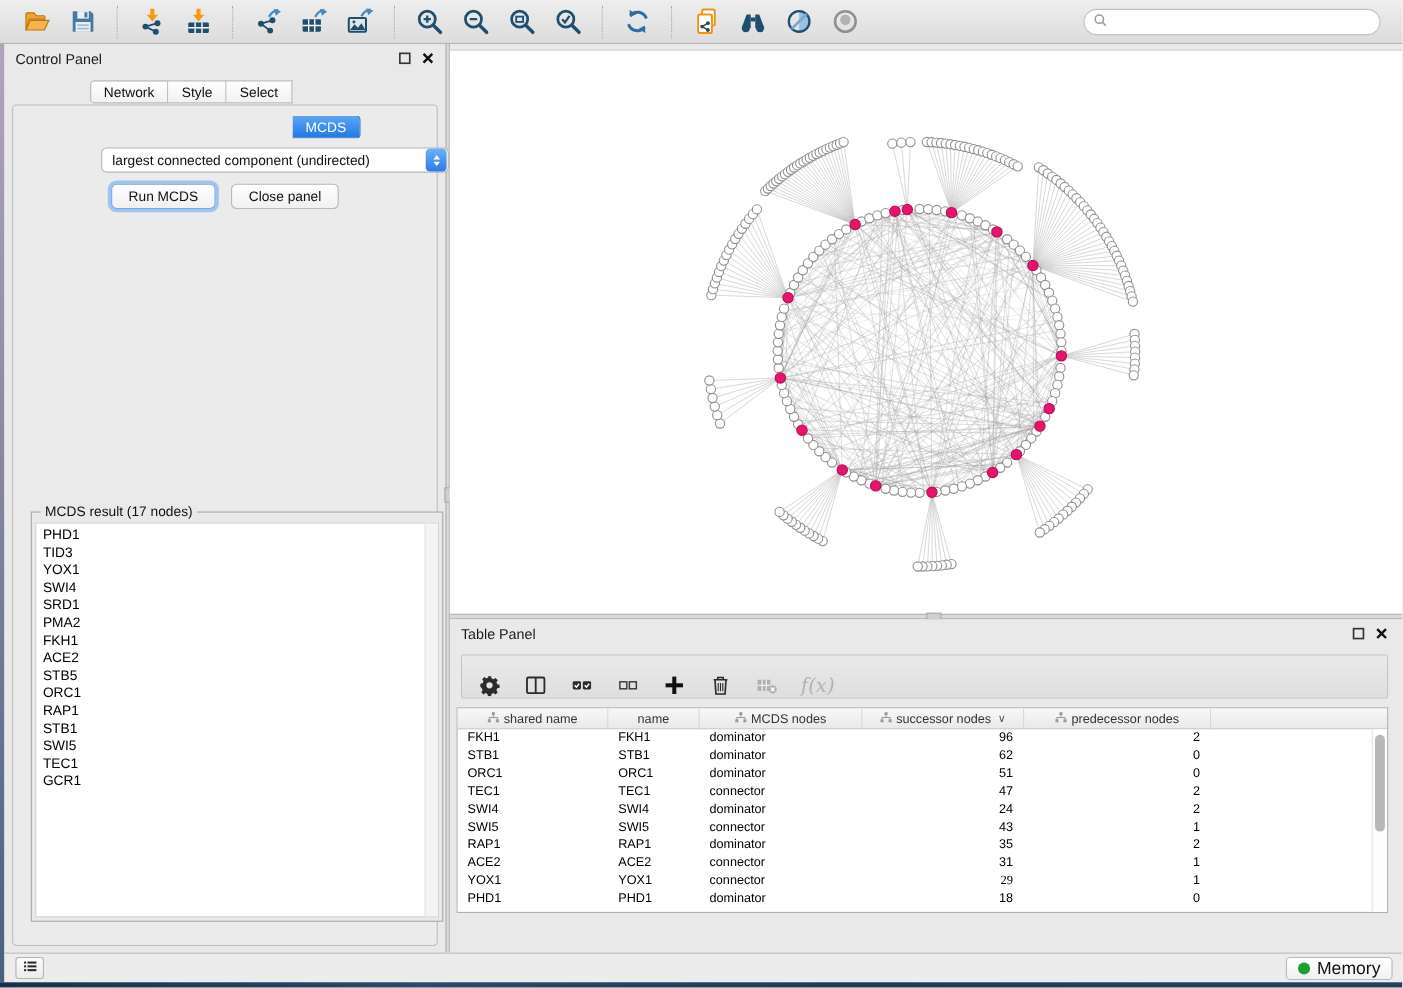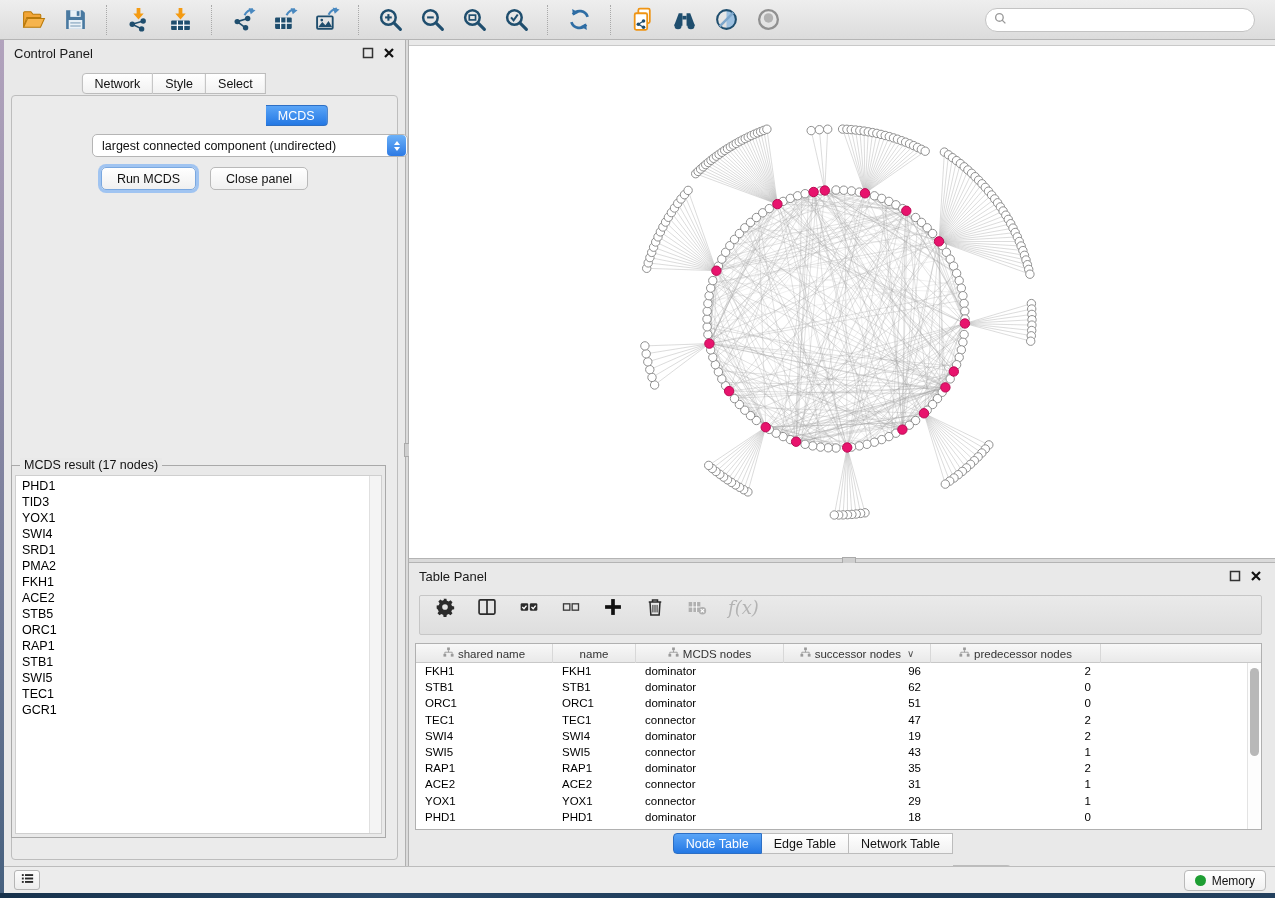--- a/index.html
+++ b/index.html
@@ -46,21 +46,21 @@
   .stepper { width:19px; height:21px; margin-right:1px; border-radius:4px; background:linear-gradient(#6cb1f8,#2d7ae4);
              display:flex; flex-direction:column; align-items:center; justify-content:center; gap:2px; }
   .stepper i { width:0; height:0; border-left:3.5px solid transparent; border-right:3.5px solid transparent; display:block; }
   .stepper .up { border-bottom:4px solid #fff; }
   .stepper .dn { border-top:4px solid #fff; }
   .cp-buttons { position:absolute; top:127px; left:0; width:100%; display:flex; justify-content:center; gap:14px; z-index:2; }
   .mac-btn { height:23px; padding:0 15px; font-size:12.5px; background:linear-gradient(#ffffff,#f0f0f0);
              border:1px solid #b9b9b9; border-radius:5px; color:#111; display:flex; align-items:center; }
   .mac-btn.focus { box-shadow:0 0 0 3px rgba(110,170,245,.6); border-color:#7aa8e0; }
 
-  .mcds-group { position:absolute; left:7px; top:425px; width:375px; height:373px;
+  .mcds-group { position:absolute; left:24px; top:425px; width:375px; height:373px;
                 border:1px solid #a9a9a9; background:#e9e9e9; }
   .mcds-group-title { position:absolute; top:-8px; left:8px; background:#e9e9e9; padding:0 4px;
                       font-size:12.5px; color:#111; z-index:2; }
   .mcds-list { position:absolute; left:3px; top:9px; right:3px; bottom:3px; background:#ffffff;
                border:1px solid #cfcfcf; overflow:hidden; padding-top:2px; }
   .mcds-item { font-size:12.5px; line-height:16px; padding-left:6px; color:#000; }
   .mcds-scroll { position:absolute; right:4px; top:10px; bottom:4px; width:12px; background:#f4f4f4;
                  border-left:1px solid #e0e0e0; }
 
   
@@ -88,21 +88,21 @@
   .edge-in { stroke:#9f9f9f; stroke-width:0.55; opacity:0.55; }
   .edge-in2 { stroke:#b5b5b5; stroke-width:0.5; opacity:0.4; }
   .edge-fan { stroke:#bdbdbd; stroke-width:0.6; opacity:0.9; }
   .gnode { fill:#ffffff; stroke:#8f8f8f; stroke-width:1; }
   .gnode-mcds { fill:#e8136d; stroke:#bb0b55; stroke-width:1; }
 
   
   .table-panel { position:absolute; left:0; top:523px; right:0; bottom:0; background:#e9e9e9; }
   .tp-toolbar { position:absolute; left:10px; top:32px; right:13px; height:40px;
                 background:linear-gradient(#eaeaea,#dedede); border:1px solid #c6c6c6; border-radius:2px;
-                display:flex; align-items:flex-start; gap:20px; padding-left:14px; }
+                display:flex; align-items:flex-end; gap:20px; padding-left:14px; }
   .tpi { width:22px; height:22px; display:flex; align-items:center; justify-content:center; }
   .tpi svg { width:20px; height:20px; }
   .fx-label { font-family:"DejaVu Serif", serif; font-style:italic; font-size:18px; color:#b3b3b3; }
   .tp-tablebox { position:absolute; left:6px; top:80px; right:13px; height:187px; background:#ffffff;
                  border:1px solid #b0b0b0; overflow:hidden; }
   .thead { display:flex; height:19px; background:linear-gradient(#f8f8f8,#e9e9e9); border-bottom:1px solid #c8c8c8; }
   .th { display:flex; align-items:center; justify-content:center; gap:4px; font-size:11.5px; color:#333;
         border-right:1px solid #d8d8d8; height:19px; }
   .th svg { width:11px; height:11px; }
   .sort-ind { font-family:"DejaVu Sans", sans-serif; color:#555; font-size:10px; margin-left:2px; }
@@ -116,21 +116,21 @@
 
   
   .status-bar { position:absolute; left:4px; top:866px; right:0; height:27px; background:#ececec;
                 border-top:1px solid #bcbcbc; }
   .sb-left-btn { position:absolute; left:10px; top:3px; width:26px; height:20px;
                  background:linear-gradient(#fcfcfc,#ededed); border:1px solid #b5b5b5; border-radius:3px;
                  display:flex; align-items:center; justify-content:center; }
   .sb-left-btn svg { width:15px; height:15px; }
   .memory-btn { position:absolute; right:9px; top:3px; height:21px; padding:0 10px;
                 background:linear-gradient(#ffffff,#f1f1f1); border:1px solid #b9b9b9; border-radius:4px;
-                display:flex; align-items:center; gap:6px; font-size:12px; color:#111; }
+                display:flex; align-items:center; gap:6px; font-size:16px; color:#111; }
   .memory-dot { width:11px; height:11px; border-radius:50%; }
 </style>
 </head>
 <body>
 
 <div class="app">
 
   <div class="toolbar">
     <div id="toolbar-icons" style="display:flex;align-items:center;">
         <span class="tbi">
@@ -1254,21 +1254,21 @@
               <div class="td left" style="width: 137px;">TEC1</div>
               <div class="td left" style="width: 83px;">TEC1</div>
               <div class="td left" style="width: 148px;">connector</div>
               <div class="td right" style="width: 147px;">47</div>
               <div class="td right" style="width: 170px;">2</div>
             </div>
             <div class="tr">
               <div class="td left" style="width: 137px;">SWI4</div>
               <div class="td left" style="width: 83px;">SWI4</div>
               <div class="td left" style="width: 148px;">dominator</div>
-              <div class="td right" style="width: 147px;">19</div>
+              <div class="td right" style="width: 147px;">24</div>
               <div class="td right" style="width: 170px;">2</div>
             </div>
             <div class="tr">
               <div class="td left" style="width: 137px;">SWI5</div>
               <div class="td left" style="width: 83px;">SWI5</div>
               <div class="td left" style="width: 148px;">connector</div>
               <div class="td right" style="width: 147px;">43</div>
               <div class="td right" style="width: 170px;">1</div>
             </div>
             <div class="tr">
@@ -1282,41 +1282,35 @@
               <div class="td left" style="width: 137px;">ACE2</div>
               <div class="td left" style="width: 83px;">ACE2</div>
               <div class="td left" style="width: 148px;">connector</div>
               <div class="td right" style="width: 147px;">31</div>
               <div class="td right" style="width: 170px;">1</div>
             </div>
             <div class="tr">
               <div class="td left" style="width: 137px;">YOX1</div>
               <div class="td left" style="width: 83px;">YOX1</div>
               <div class="td left" style="width: 148px;">connector</div>
-              <div class="td right" style="width: 147px;">29</div>
+              <div class="td right" style="width: 147px; font-family: Liberation Serif, serif;">29</div>
               <div class="td right" style="width: 170px;">1</div>
             </div>
             <div class="tr">
               <div class="td left" style="width: 137px;">PHD1</div>
               <div class="td left" style="width: 83px;">PHD1</div>
               <div class="td left" style="width: 148px;">dominator</div>
               <div class="td right" style="width: 147px;">18</div>
               <div class="td right" style="width: 170px;">0</div>
             </div>
           </div>
         <div class="vscroll">
           <div class="vthumb"></div>
         </div>
       </div>
-      <div class="tp-tabs" id="tp-tabs">
-          <div class="seg-tab sel">Node Table</div>
-          <div class="seg-tab">Edge Table</div>
-          <div class="seg-tab">Network Table</div>
-          <div class="seg-tab">Motifs</div>
-        </div>
     </div>
   </div>
 
   <div class="status-bar">
     <div class="sb-left-btn">
       <span>
         <svg viewBox="0 0 24 24" fill="#2b2b2b">
             <rect x="3" y="5" width="3" height="3"></rect>
             <rect x="8" y="5" width="13" height="3"></rect>
             <rect x="3" y="10.5" width="3" height="3"></rect>

